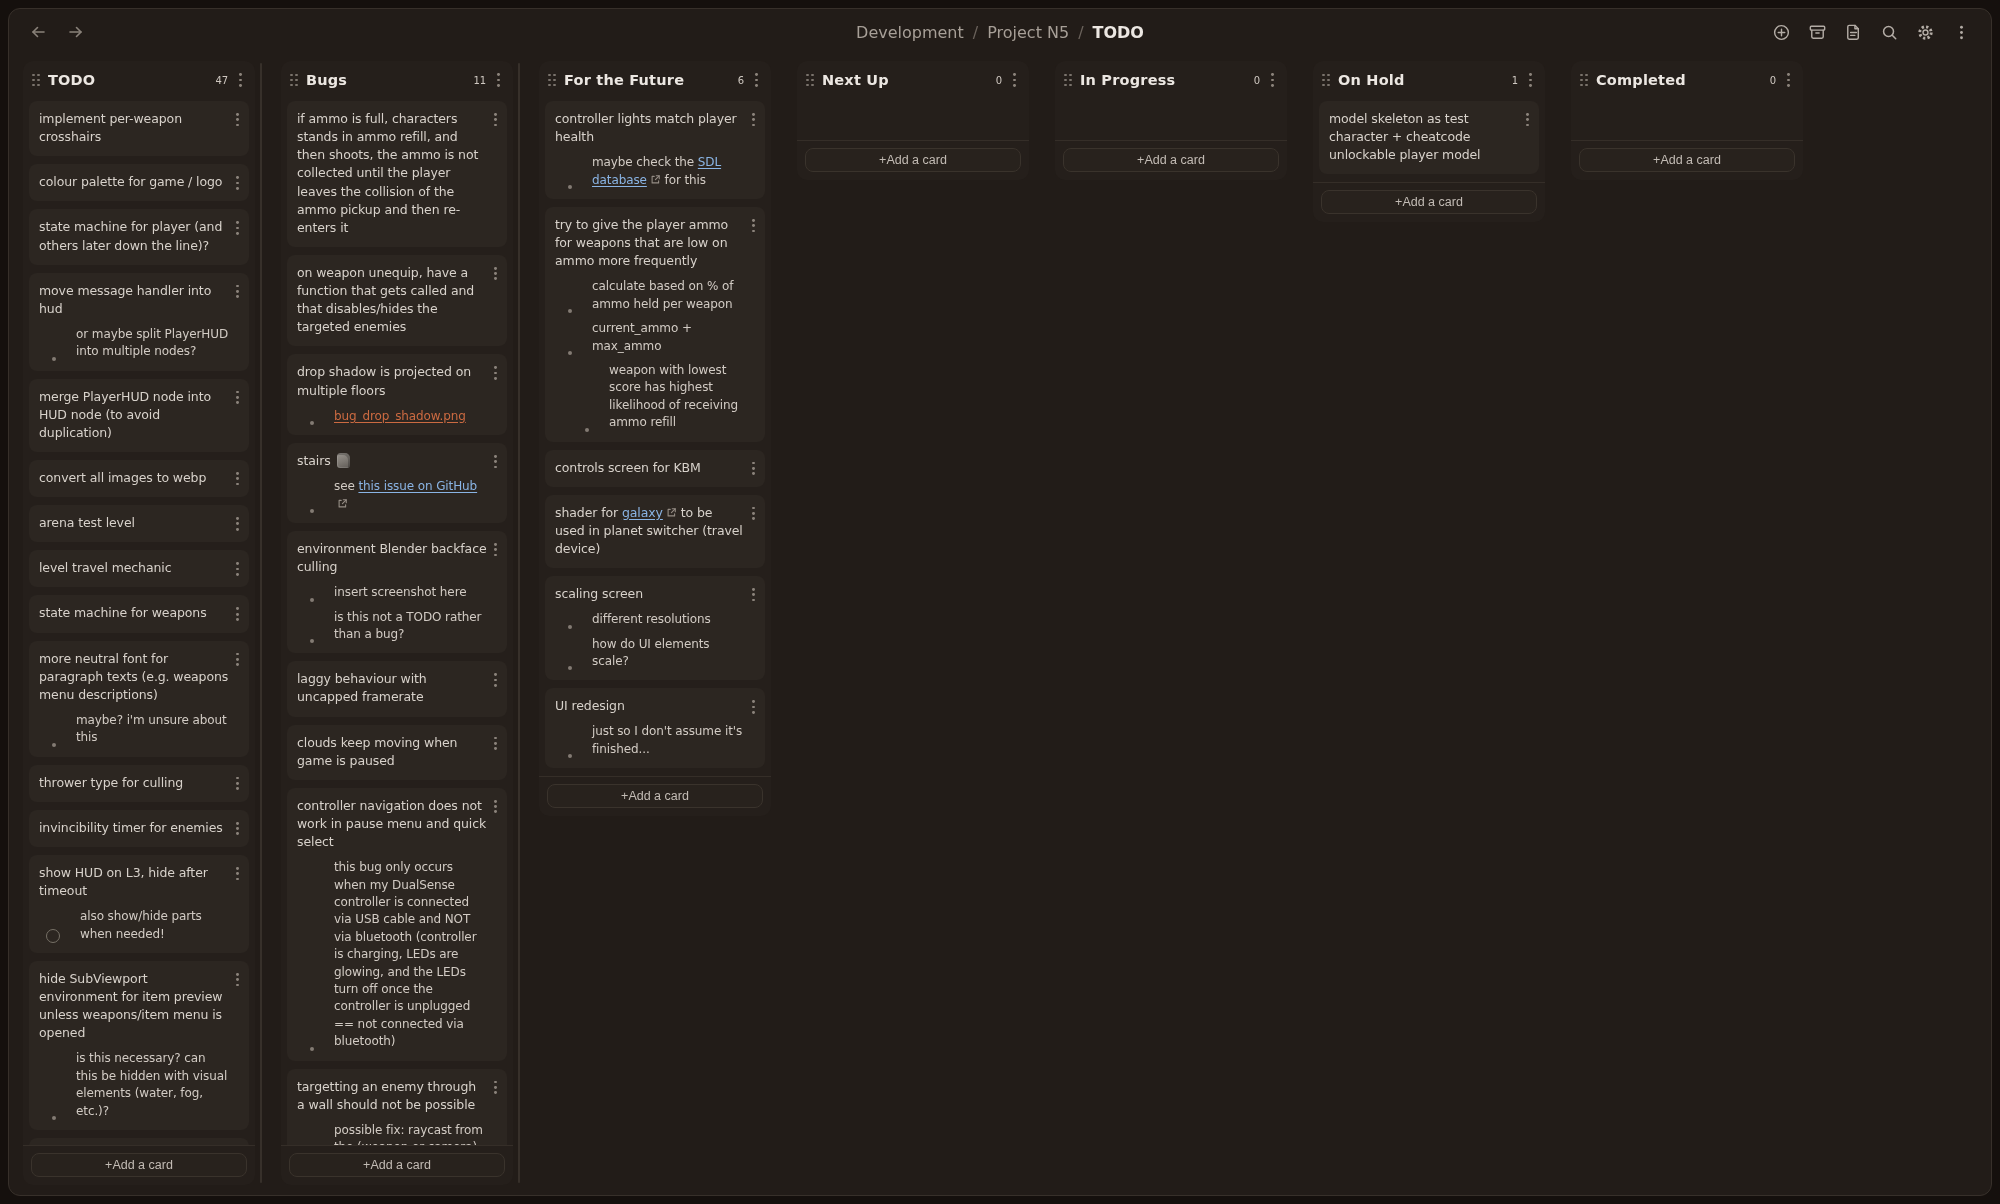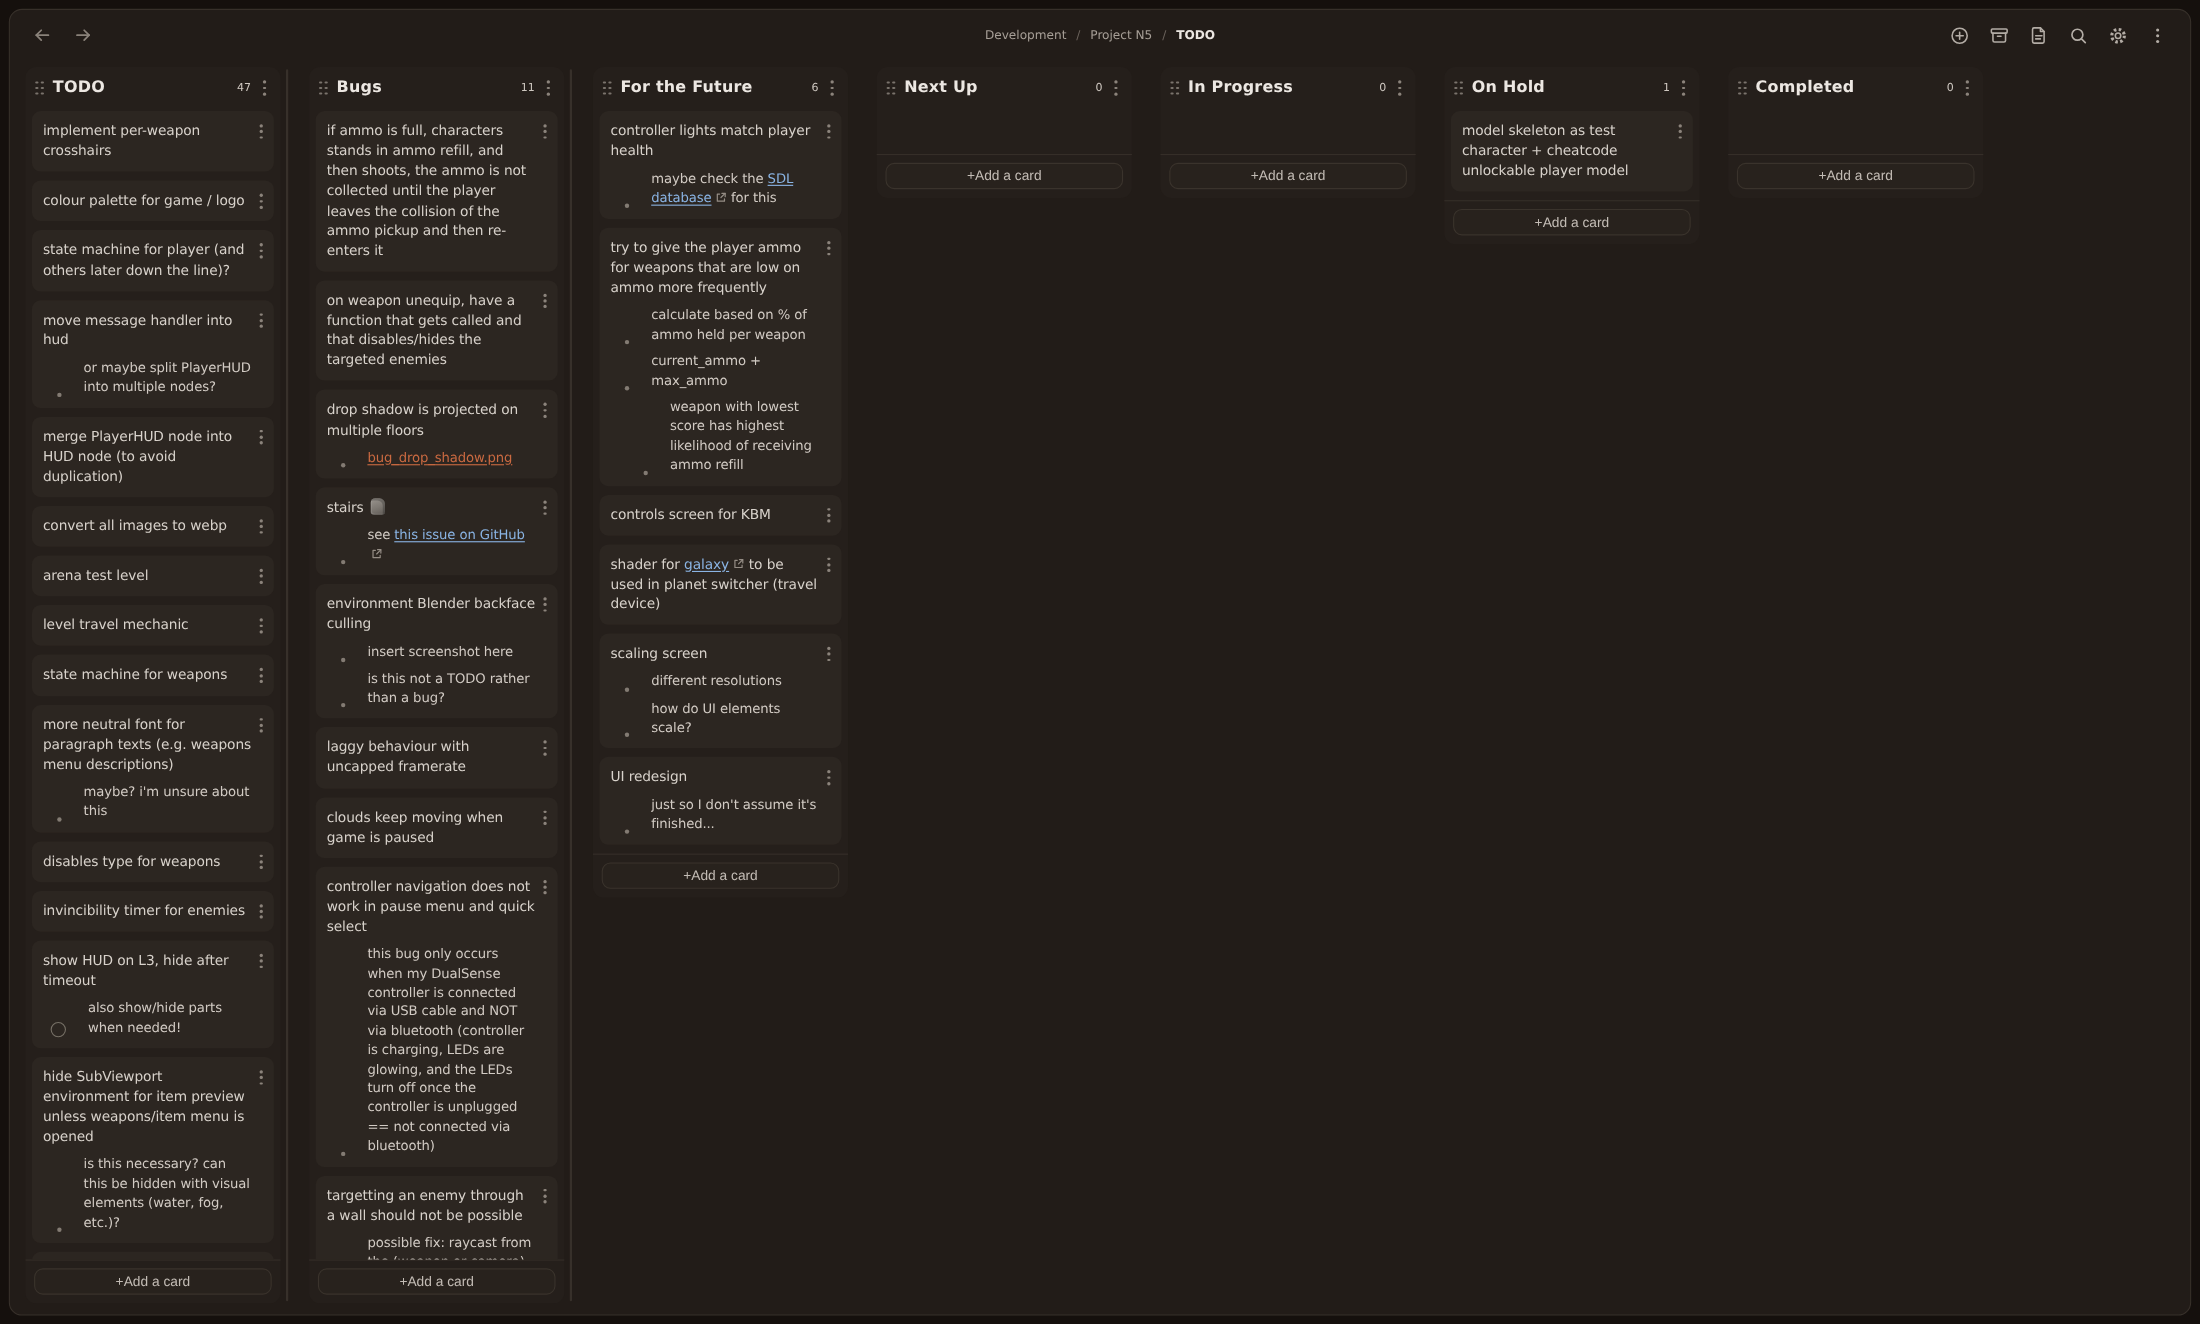--- a/index.html
+++ b/index.html
@@ -34,21 +34,21 @@
   }
   
   .topbar{
     position:relative;height:46px;display:flex;align-items:center;
     padding:0 18px;
   }
   .nav{display:flex;gap:16px;align-items:center;color:var(--text-faint);}
   .nav .nav-btn{width:22px;height:22px;display:flex;align-items:center;justify-content:center;cursor:pointer;}
   .breadcrumb{
     position:absolute;left:50%;top:50%;transform:translate(-50%,-50%);
-    display:flex;align-items:center;gap:9px;font-size:11px;color:var(--text-dim);
+    display:flex;align-items:center;gap:9px;font-size:16px;color:var(--text-dim);
     white-space:nowrap;
   }
   .breadcrumb .sep{color:#6b635c;}
   .breadcrumb .crumb.current{color:var(--text-bright);font-weight:600;}
   .actions{margin-left:auto;display:flex;align-items:center;gap:12px;color:#b3aca5;}
   .actions .action-btn{width:24px;height:24px;display:flex;align-items:center;justify-content:center;cursor:pointer;}
   
   .board{
     position:absolute;left:14px;right:14px;top:52px;bottom:10px;
     display:flex;gap:26px;align-items:flex-start;overflow:hidden;
@@ -300,21 +300,21 @@
               <i></i>
             </span>
             <div class="subs">
               <div class="sub">
                 <span class="bullet"></span>
                 <span class="sub-text">maybe? i'm unsure about this</span>
               </div>
             </div>
           </div>
           <div class="card">
-            <div class="card-title-row"><span class="card-title">disables type for weapons</span></div>
+            <div class="card-title-row"><span class="card-title">thrower type for culling</span></div>
             <span class="kebab">
               <i></i>
               <i></i>
               <i></i>
             </span>
           </div>
           <div class="card">
             <div class="card-title-row"><span class="card-title">invincibility timer for enemies</span></div>
             <span class="kebab">
               <i></i>

